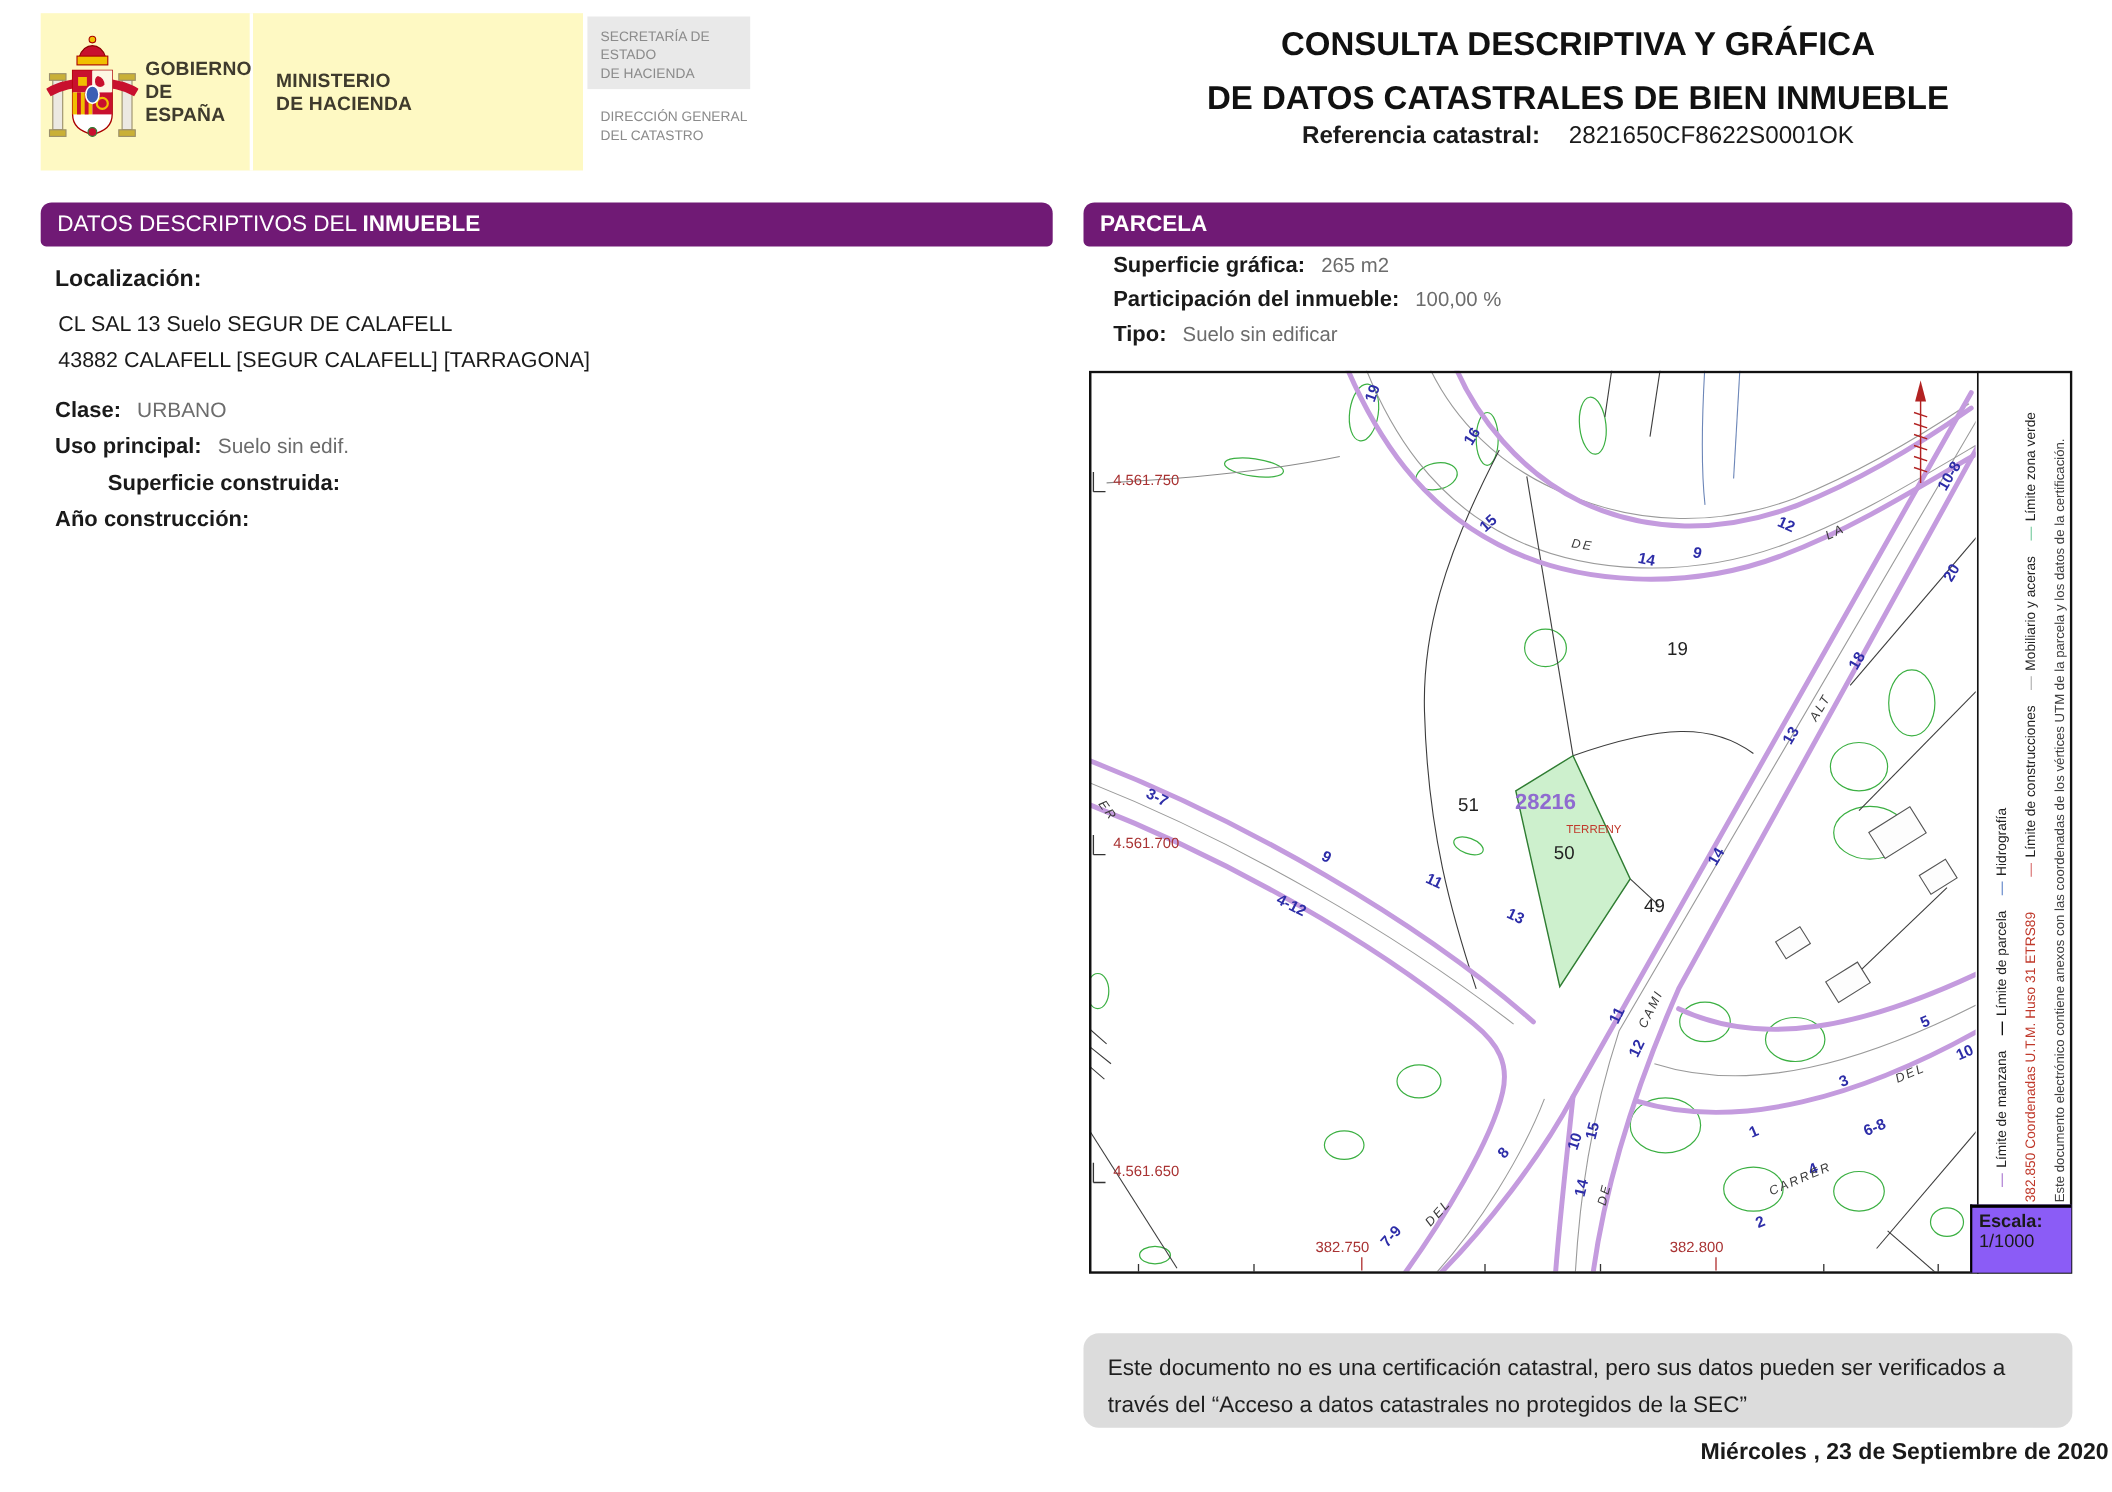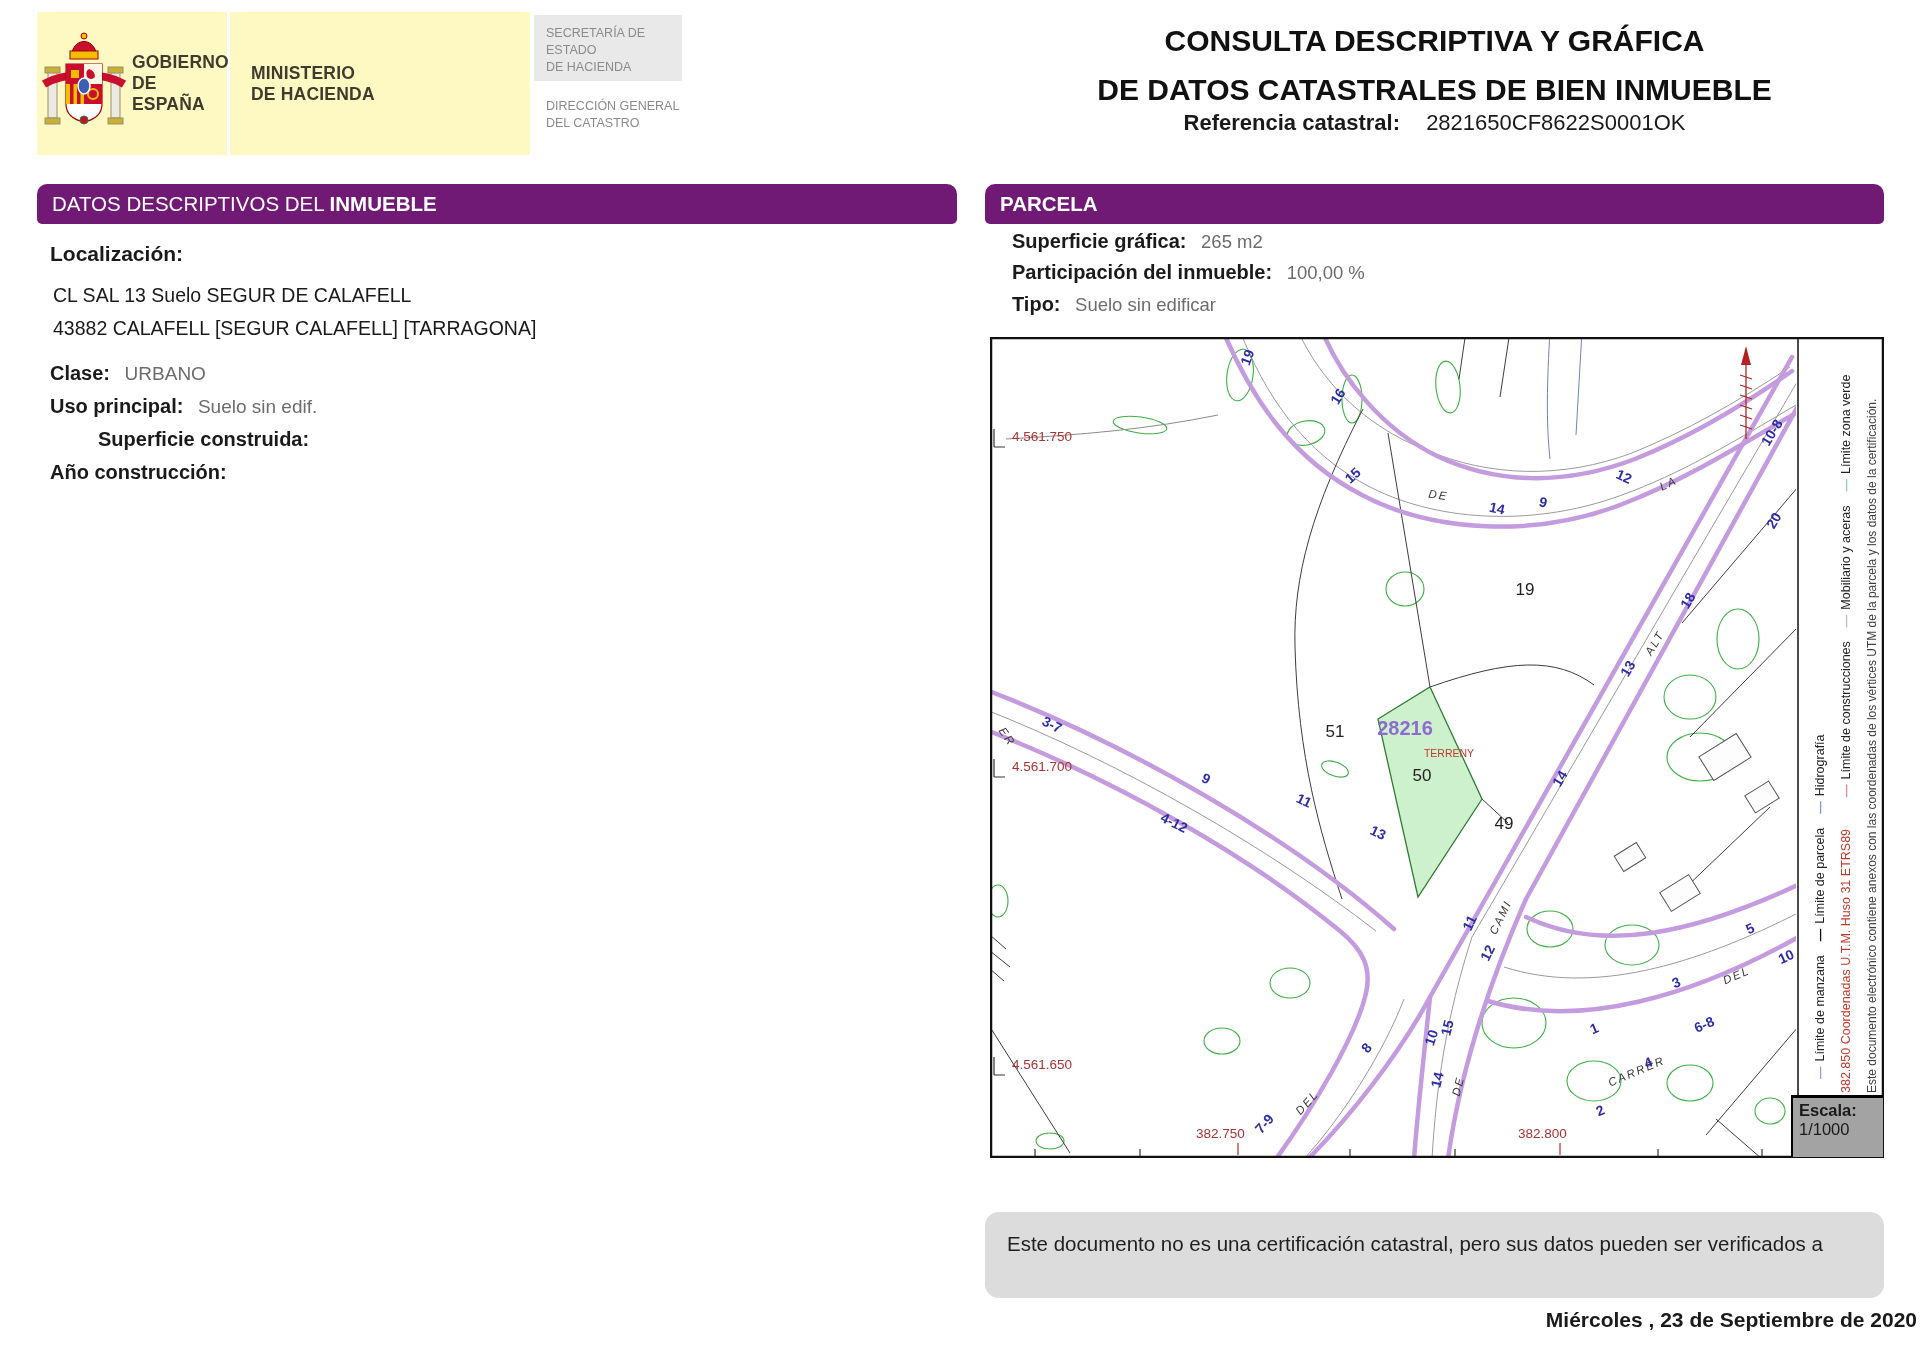--- a/index.html
+++ b/index.html
@@ -62,21 +62,21 @@
   .ml-terr{fill:#c0392b;font-size:10.5px;text-anchor:middle;}
   .ml-street{fill:#3a3a3a;font-size:11.5px;font-style:italic;letter-spacing:2px;text-anchor:middle;}
   .legend-strip{position:absolute;left:808px;top:0;width:86px;height:760px;}
   .rot{position:absolute;bottom:4px;transform-origin:0 100%;transform:rotate(-90deg);
        white-space:nowrap;height:16px;line-height:16px;}
   #legend-line-1{left:30px;font-size:12.5px;color:#222;}
   #legend-line-2{left:56px;font-size:12.5px;color:#222;}
   .legend-note{left:82px;font-size:12px;color:#3f3f3f;}
   .lg-dash{font-weight:bold;margin:0 5px 0 14px;}
   .lg-red{color:#c0392b;margin-right:18px;}
-  .escala-box{position:absolute;right:1px;bottom:1px;width:84px;height:56px;background:#a3a3a3;
+  .escala-box{position:absolute;right:1px;bottom:1px;width:84px;height:56px;background:#8b5cf6;
        border-left:2px solid #000;border-top:3px solid #000;padding:3px 0 0 6px;box-sizing:content-box;}
   .escala-label{font-size:16.5px;font-weight:bold;}
   .escala-value{font-size:16.5px;}
   
   .disclaimer{position:absolute;left:985px;top:1212px;width:899px;height:86px;background:#dcdcdc;
        border-radius:14px;box-sizing:border-box;padding:15px 22px;font-size:20.5px;line-height:34px;color:#1f1f1f;}
   .doc-date{position:absolute;right:3px;top:1308px;font-size:21px;font-weight:bold;}
 </style>
 </head>
 <body>
@@ -345,16 +345,17 @@
     </div>
 
     <div class="escala-box">
       <div class="escala-label">Escala:</div>
       <div class="escala-value">1/1000</div>
     </div>
   </div>
 
   <div class="disclaimer">
     <div>Este documento no es una certificación catastral, pero sus datos pueden ser verificados a</div>
+    <div>través del “Acceso a datos catastrales no protegidos de la SEC”</div>
   </div>
   <div class="doc-date">Miércoles , 23 de Septiembre de 2020</div>
 
 </div>
 
 </body></html>

